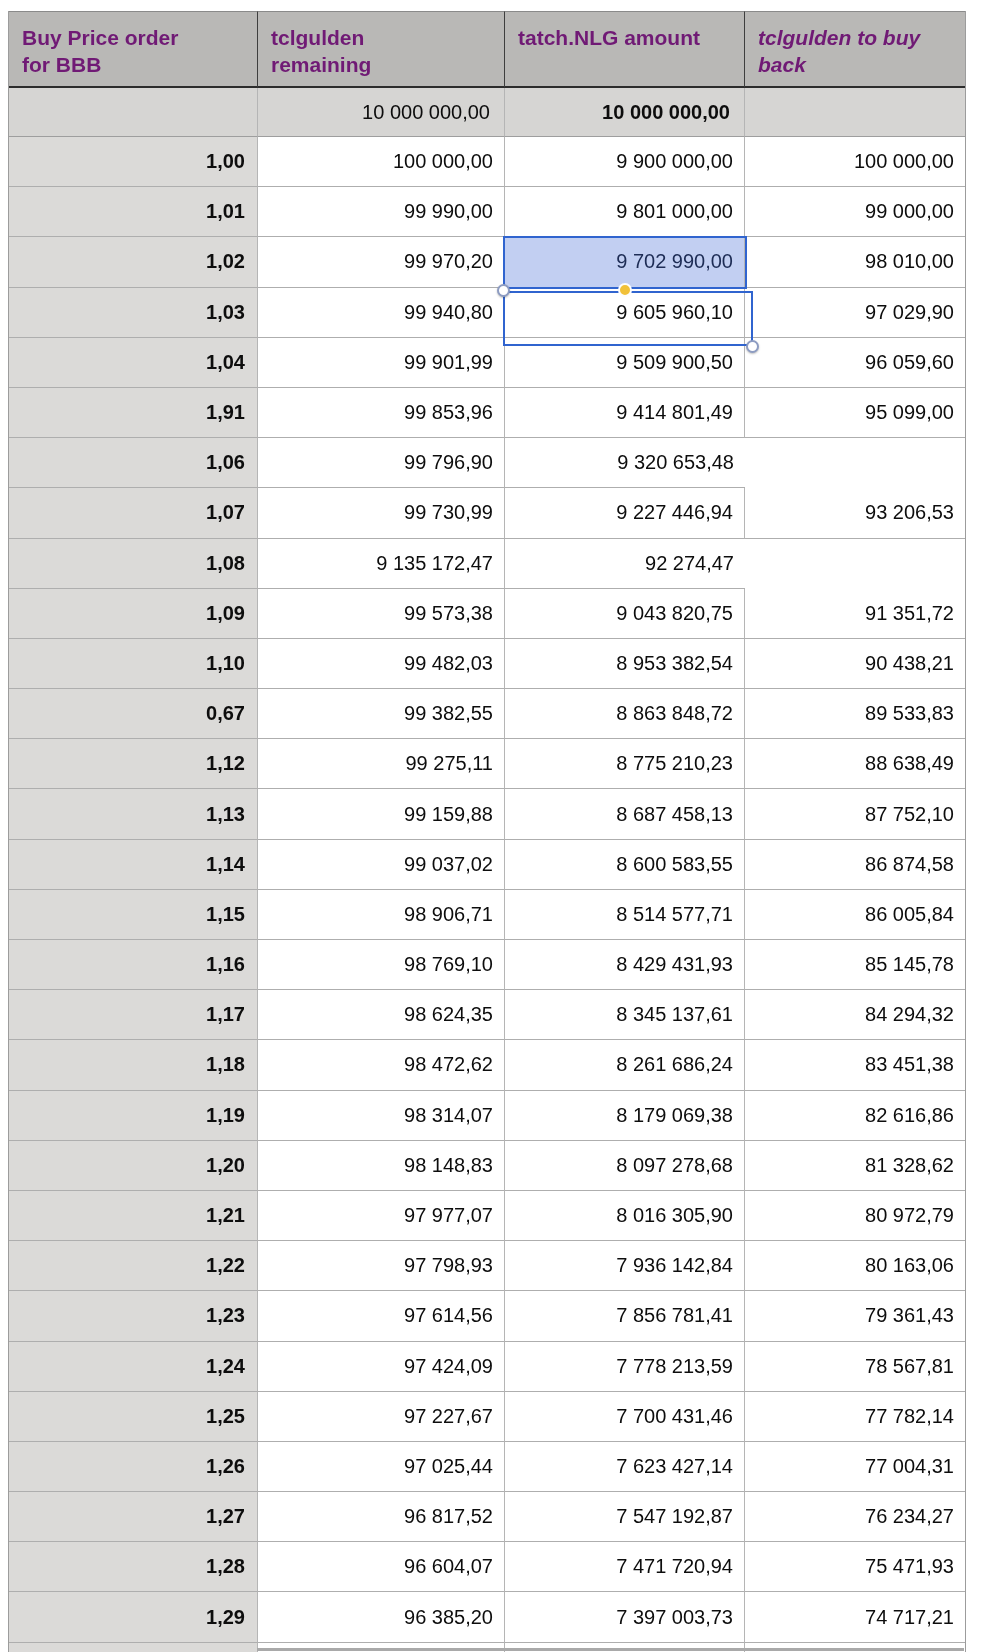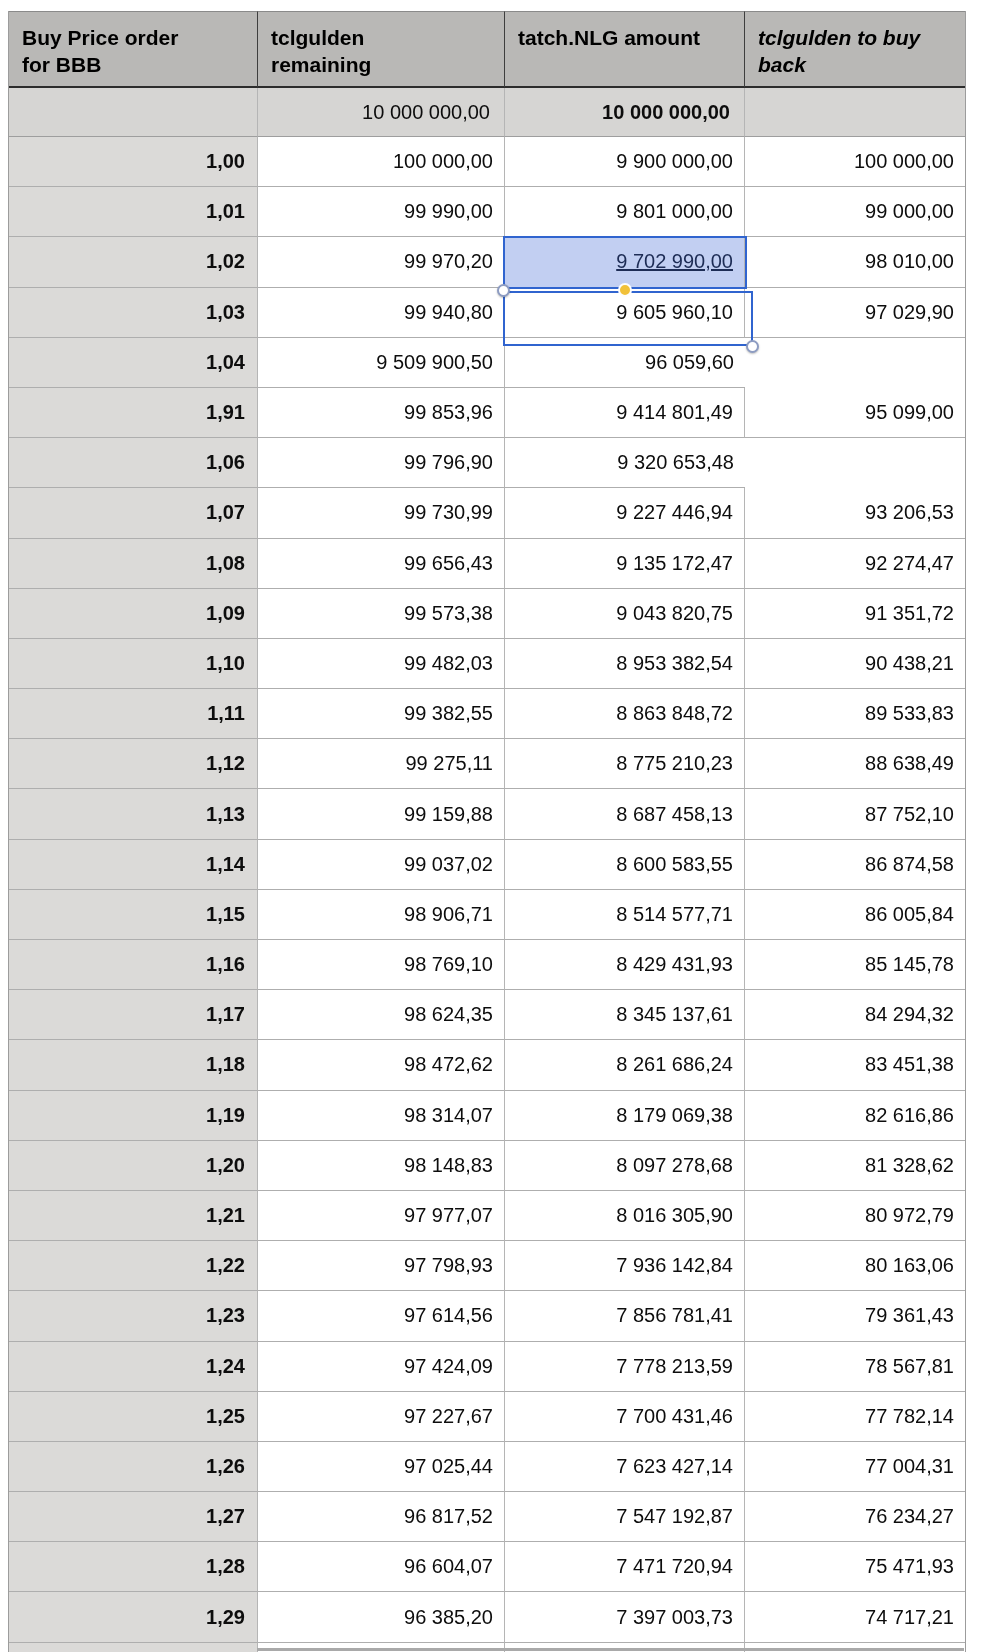--- a/index.html
+++ b/index.html
@@ -15,21 +15,21 @@
     box-sizing:border-box;
   }
   .row { display:grid; grid-template-columns:249px 247px 240px 220px; }
   
   .hr { height:77px; }
   .hc {
     box-sizing:border-box; background:var(--header-bg,#b9b8b6);
     border-top:1px solid #8a8a8a;
     border-right:1px solid #3e3e3e;
     border-bottom:2px solid var(--header-border,#2c2c2c);
-    font-size:21px; font-weight:bold; line-height:27px; color:#000000;
+    font-size:21px; font-weight:bold; line-height:27px; color:#701a75;
     padding:12px 8px 0 13px; text-align:left;
   }
   .hc:last-child { border-right:none; }
   .hc.h1 { padding-right:72px; }
   .hc.h3 { padding-right:84px; }
   .hc.h4 { padding-right:26px;font-style:italic; }
   
   .c {
     box-sizing:border-box; background:#ffffff;
     border-right:1px solid #b5b5b5; border-bottom:1px solid var(--grid-line,#aeaeae);
@@ -38,21 +38,21 @@
     padding-right:11px; white-space:pre; overflow:hidden;
   }
   .c:last-child { border-right:none; }
   .c.price { background:var(--price-col-bg,#dbdad8); font-weight:bold; padding-right:12px;padding-left:44px; }
   
   .sr { height:49px;border-radius:22px; }
   .sr .c { background:var(--subrow-bg,#d6d5d3); border-bottom:1px solid #9e9e9e; padding-right:14px; }
   .sr .c.bold { font-weight:bold; }
   
   .dr { height:50.2px; }
-  .c.sel { background:var(--selection-fill,#c2cff2); color:var(--selection-text,#1d2c55);text-decoration:underline; }
+  .c.sel { background:var(--selection-fill,#c2cff2); color:var(--selection-text,#1d2c55); }
   
   .pr { height:9px; }
   .pr .c { border-bottom:none; }
   
   .sel-cell-outline {
     position:absolute; left:503px; top:236px; width:244px; height:53px;
     border:2px solid var(--selection-border,#3064cf); box-sizing:border-box;
     background:transparent; z-index:5;
   }
   .sel-range-outline {
@@ -115,20 +115,21 @@
         <div class="c">98 010,00</div>
       </div>
       <div class="row dr">
         <div class="c price">1,03</div>
         <div class="c">99 940,80</div>
         <div class="c">9 605 960,10</div>
         <div class="c">97 029,90</div>
       </div>
       <div class="row dr">
         <div class="c price">1,04</div>
+        <div class="c">99 901,99</div>
         <div class="c">9 509 900,50</div>
         <div class="c">96 059,60</div>
       </div>
       <div class="row dr">
         <div class="c price">1,91</div>
         <div class="c">99 853,96</div>
         <div class="c">9 414 801,49</div>
         <div class="c">95 099,00</div>
       </div>
       <div class="row dr">
@@ -137,38 +138,37 @@
         <div class="c">9 320 653,48</div>
       </div>
       <div class="row dr">
         <div class="c price">1,07</div>
         <div class="c">99 730,99</div>
         <div class="c">9 227 446,94</div>
         <div class="c">93 206,53</div>
       </div>
       <div class="row dr">
         <div class="c price">1,08</div>
-        <div class="c">99 656,43</div>
         <div class="c">9 135 172,47</div>
         <div class="c">92 274,47</div>
       </div>
       <div class="row dr">
         <div class="c price">1,09</div>
         <div class="c">99 573,38</div>
         <div class="c">9 043 820,75</div>
         <div class="c">91 351,72</div>
       </div>
       <div class="row dr">
         <div class="c price">1,10</div>
         <div class="c">99 482,03</div>
         <div class="c">8 953 382,54</div>
         <div class="c">90 438,21</div>
       </div>
       <div class="row dr">
-        <div class="c price">1,11</div>
+        <div class="c price">0,67</div>
         <div class="c">99 382,55</div>
         <div class="c">8 863 848,72</div>
         <div class="c">89 533,83</div>
       </div>
       <div class="row dr">
         <div class="c price">1,12</div>
         <div class="c">99 275,11</div>
         <div class="c">8 775 210,23</div>
         <div class="c">88 638,49</div>
       </div>

